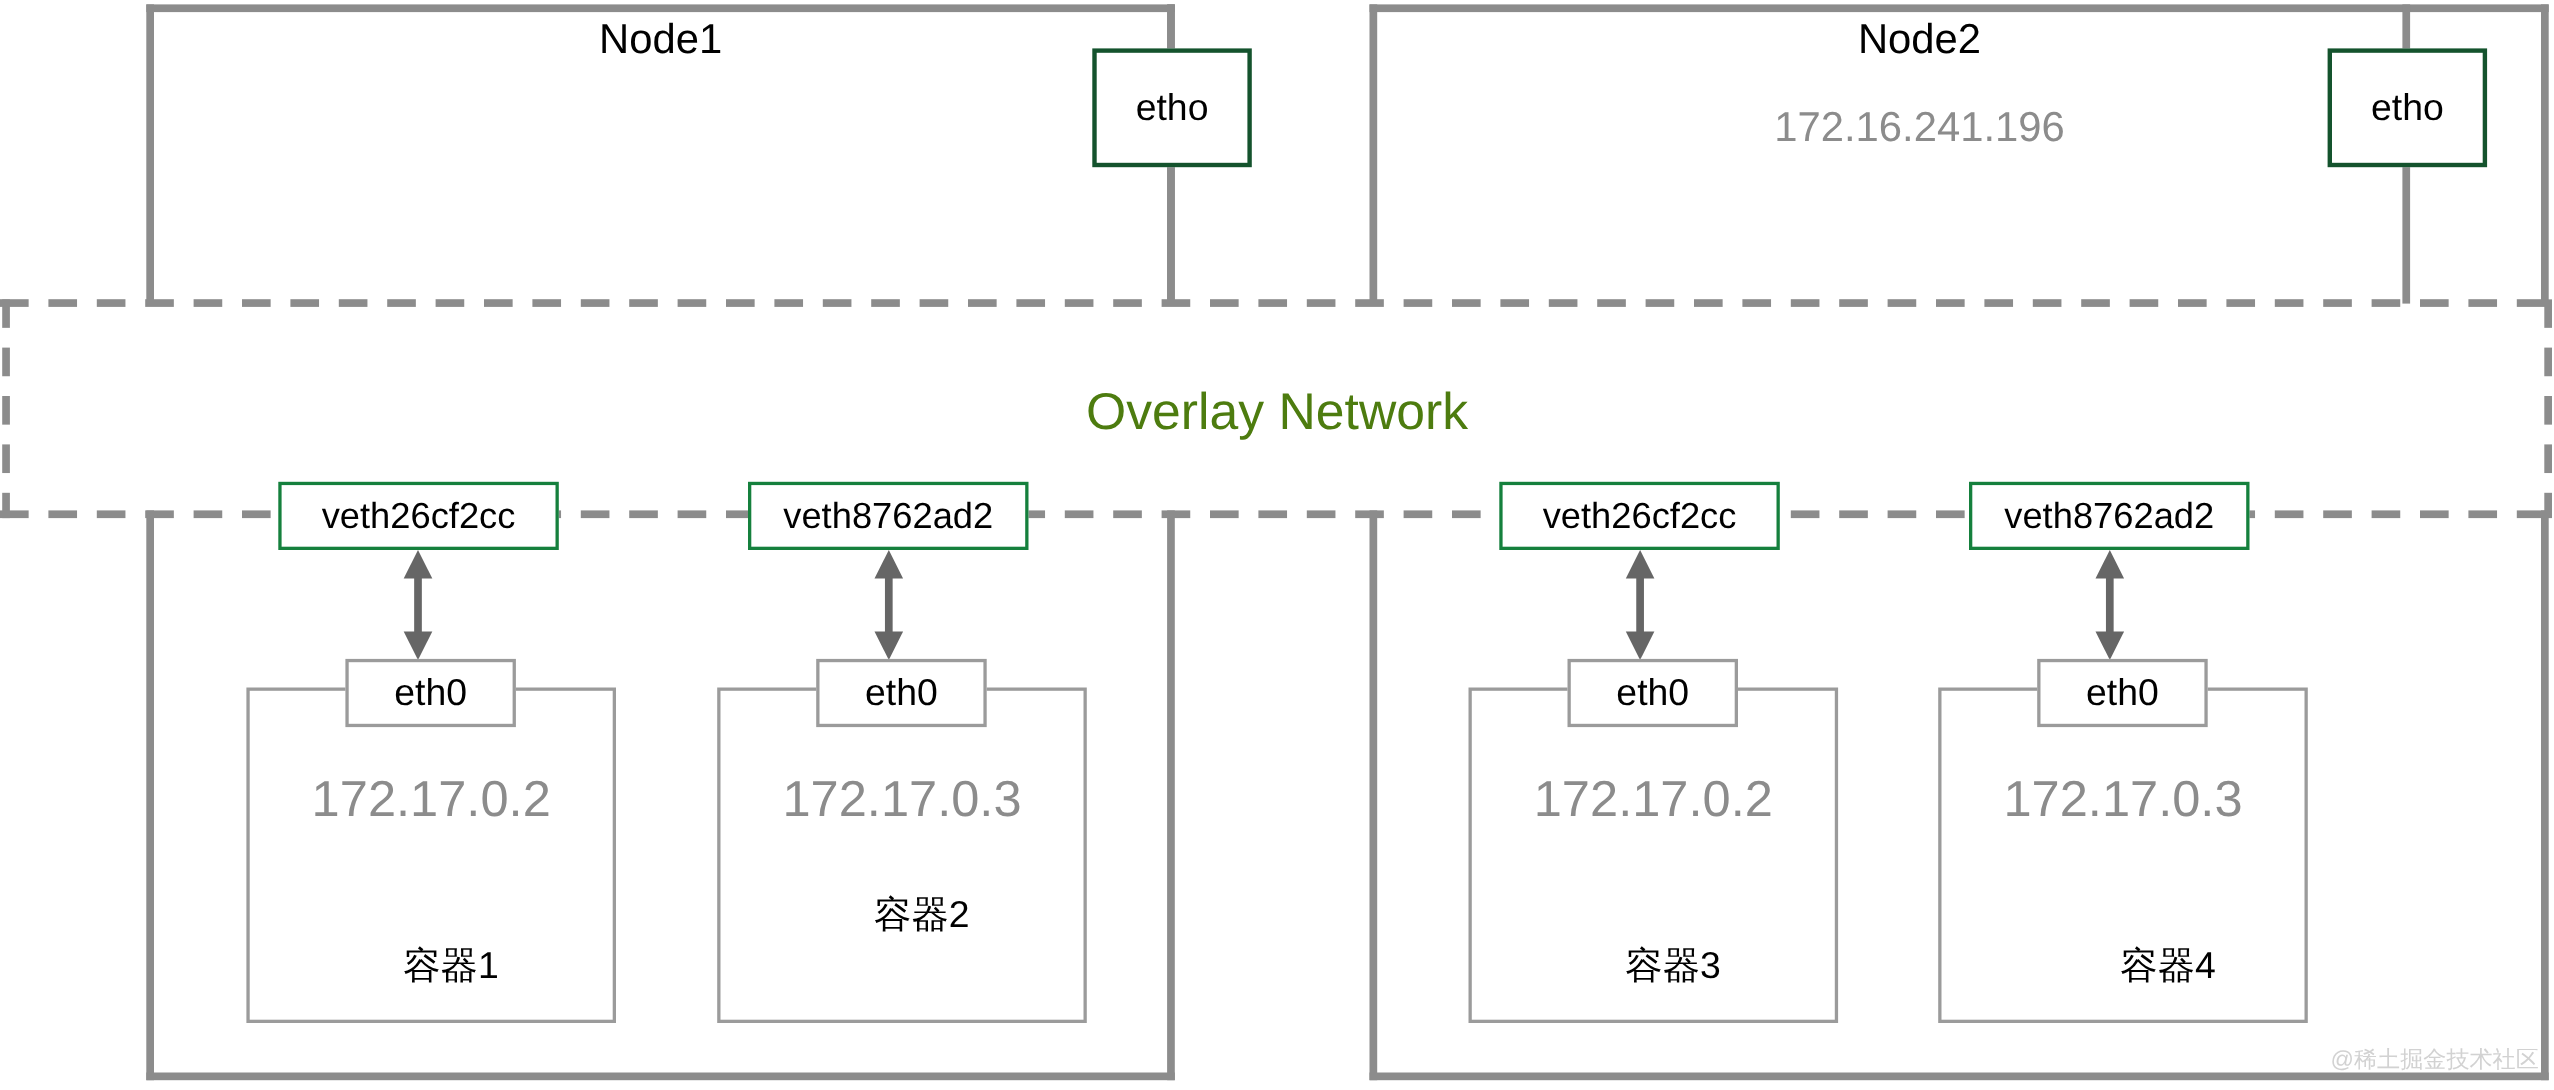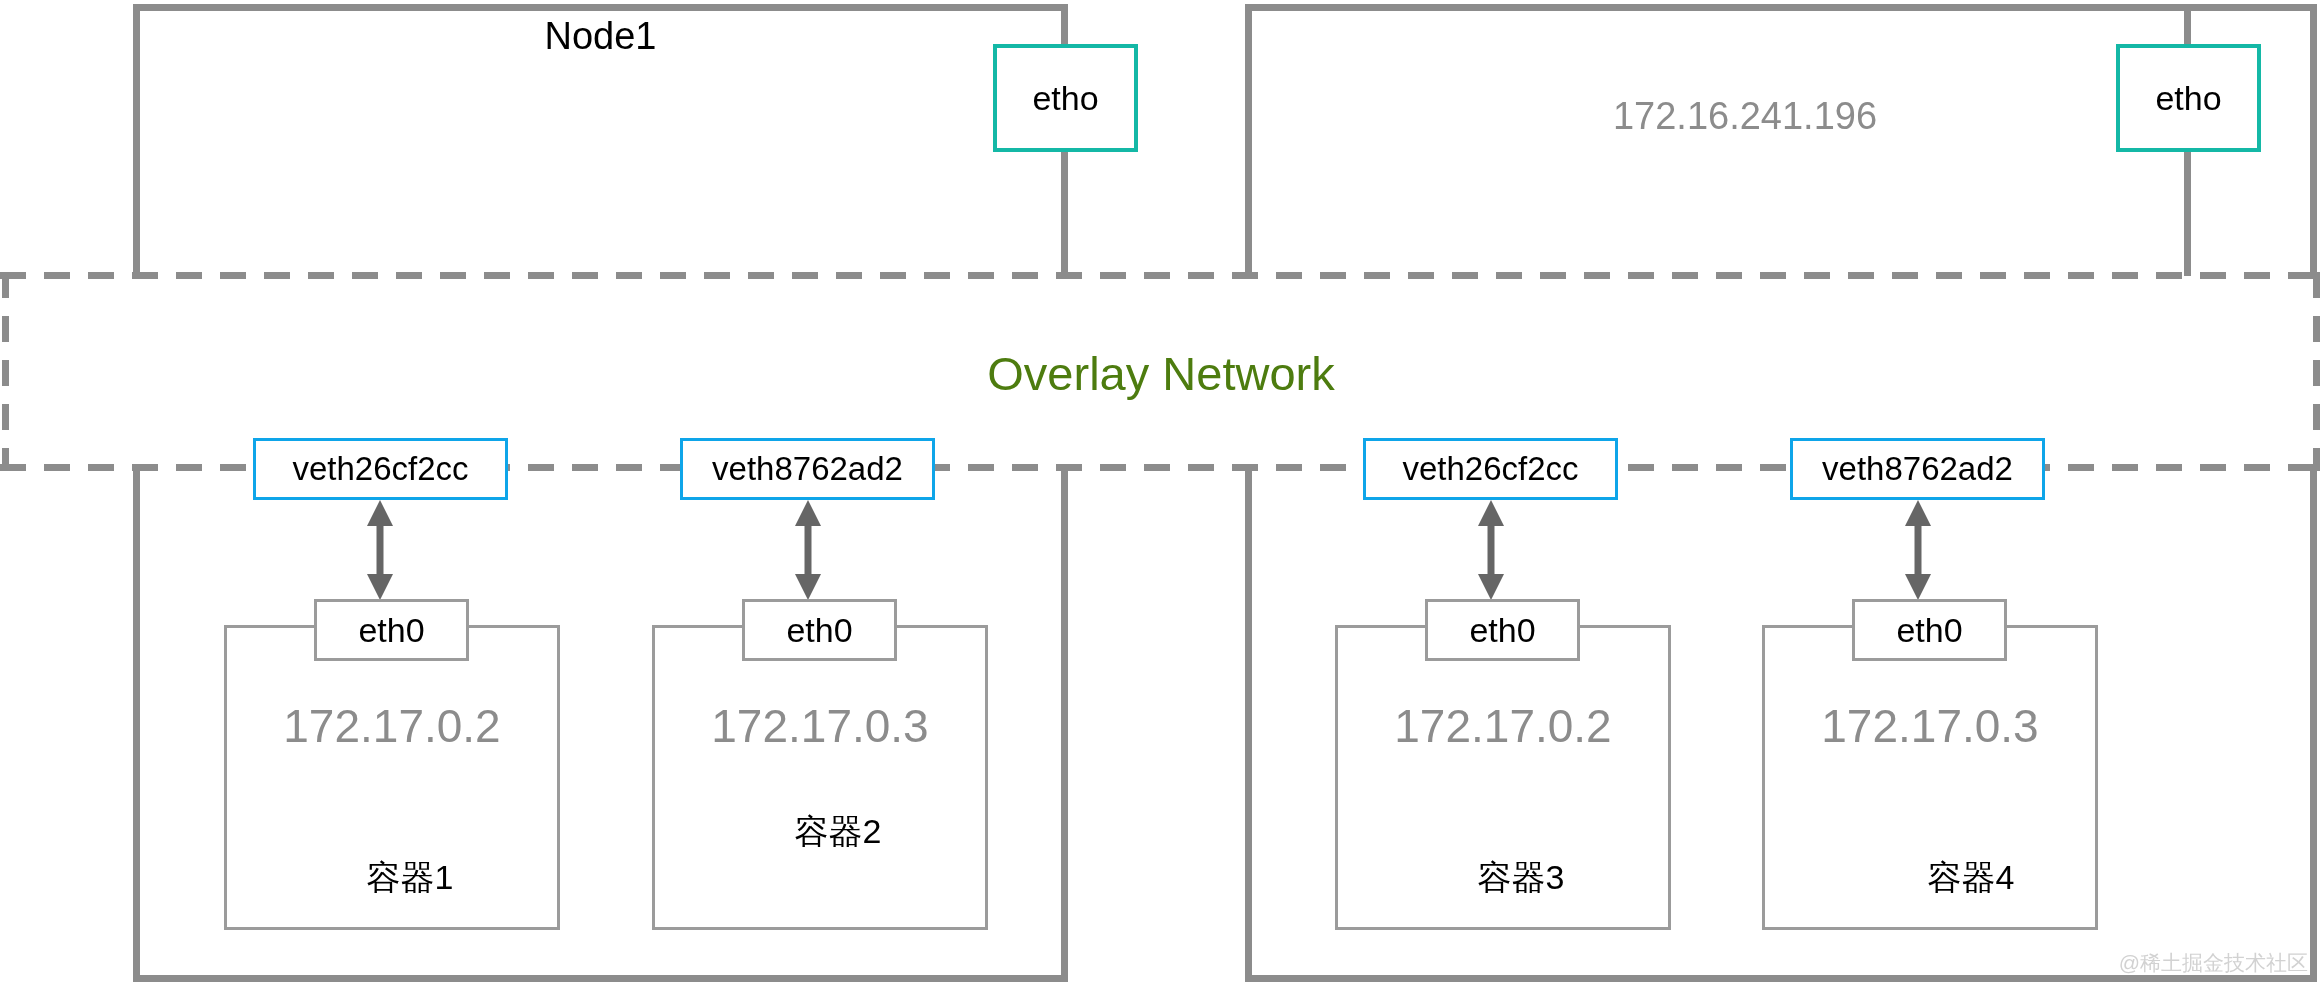--- a/index.html
+++ b/index.html
@@ -43,21 +43,21 @@
     position: absolute;
     text-align: center;
     color: #8c8c8c;
     font-size: 38px;
     white-space: nowrap;
   }
 
   
   .etho-box {
     position: absolute;
-    border: 4px solid #14b8a6;
+    border: 4px solid #14532d;
     background: #ffffff;
     box-sizing: border-box;
     display: flex;
     align-items: center;
     justify-content: center;
     color: #000000;
     font-size: 34px;
     z-index: 6;
   }
   .dash-h {
@@ -81,21 +81,21 @@
     color: #4d7c0f;
     font-size: 47px;
     text-align: center;
     white-space: nowrap;
     z-index: 5;
   }
 
   
   .veth-box {
     position: absolute;
-    border: 3px solid #0ea5e9;
+    border: 3px solid #15803d;
     background: #ffffff;
     box-sizing: border-box;
     display: flex;
     align-items: center;
     justify-content: center;
     color: #000000;
     font-size: 33px;
     z-index: 7;
   }
 
@@ -171,20 +171,21 @@
 
   <div class="stub-v" style="left:1061px; top:4px; height:44px;"></div>
   <div class="stub-v" style="left:1061px; top:148px; height:128px;"></div>
   <div class="etho-box" style="left:993px; top:44px; width:145px; height:108px;">
     <span>etho</span>
   </div>
 
   <div class="node-top" style="left:1245px; top:4px; width:1072px; height:272px;"></div>
   <div class="node-bottom" style="left:1245px; top:464px; width:1072px; height:518px;"></div>
 
+  <div class="node-title" style="left:1245px; top:15px; width:1000px;">Node2</div>
   <div class="node-ip" style="left:1245px; top:95px; width:1000px;">172.16.241.196</div>
 
   <div class="stub-v" style="left:2184px; top:4px; height:44px;"></div>
   <div class="stub-v" style="left:2184px; top:148px; height:128px;"></div>
   <div class="etho-box" style="left:2116px; top:44px; width:145px; height:108px;">
     <span>etho</span>
   </div>
 
   <div class="dash-h" style="left:0px; top:272px; width:2322px;"></div>
   <div class="dash-h" style="left:0px; top:464px; width:2322px;"></div>

